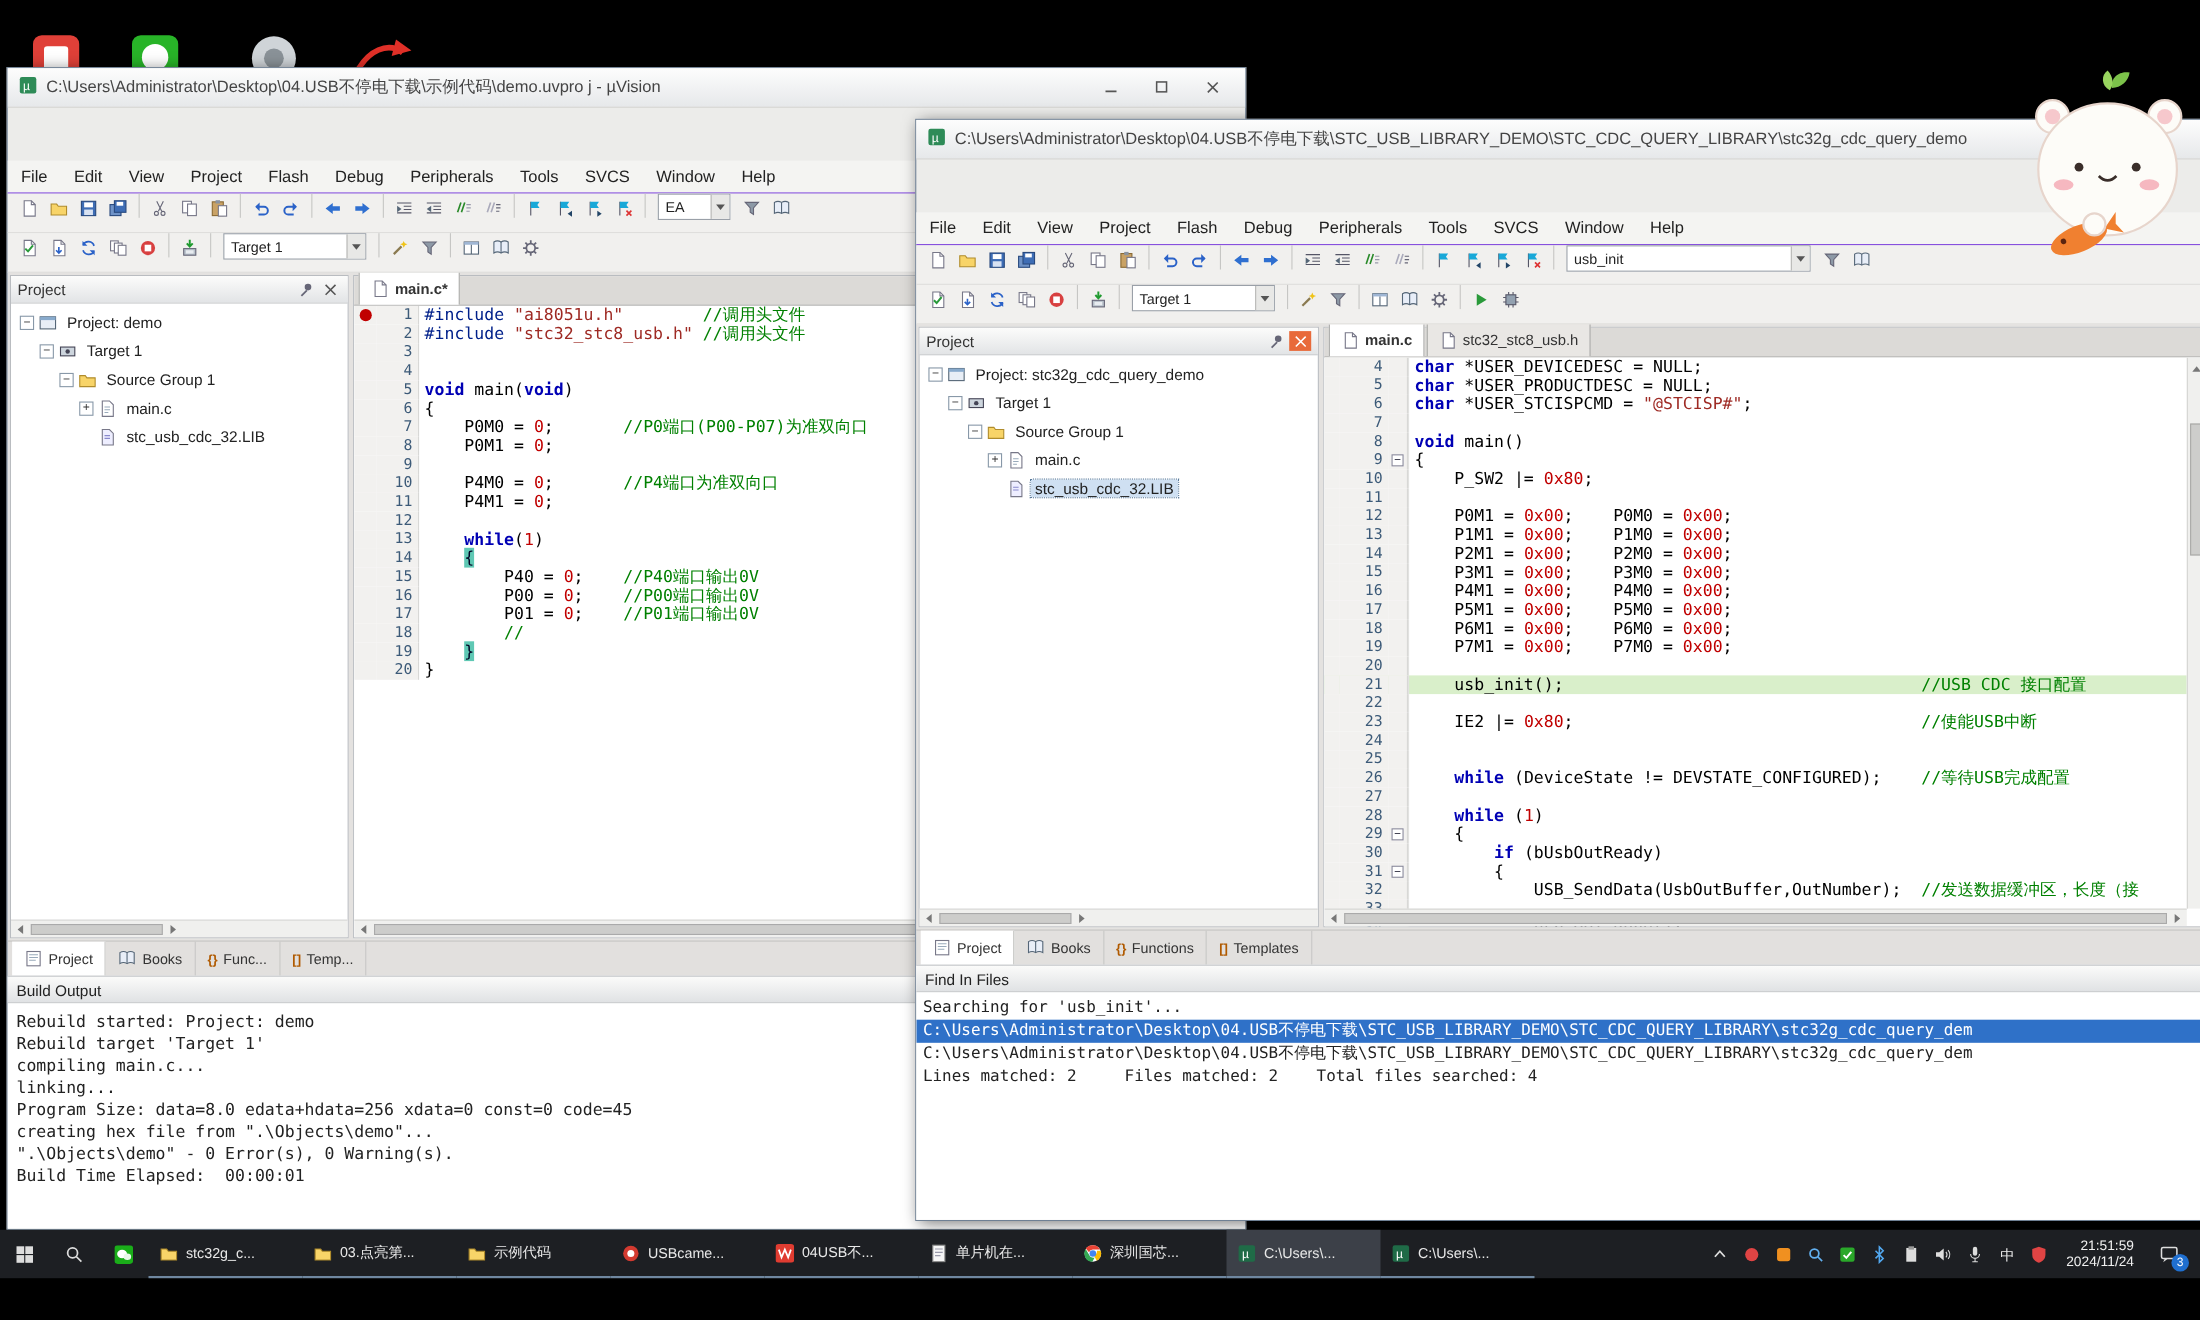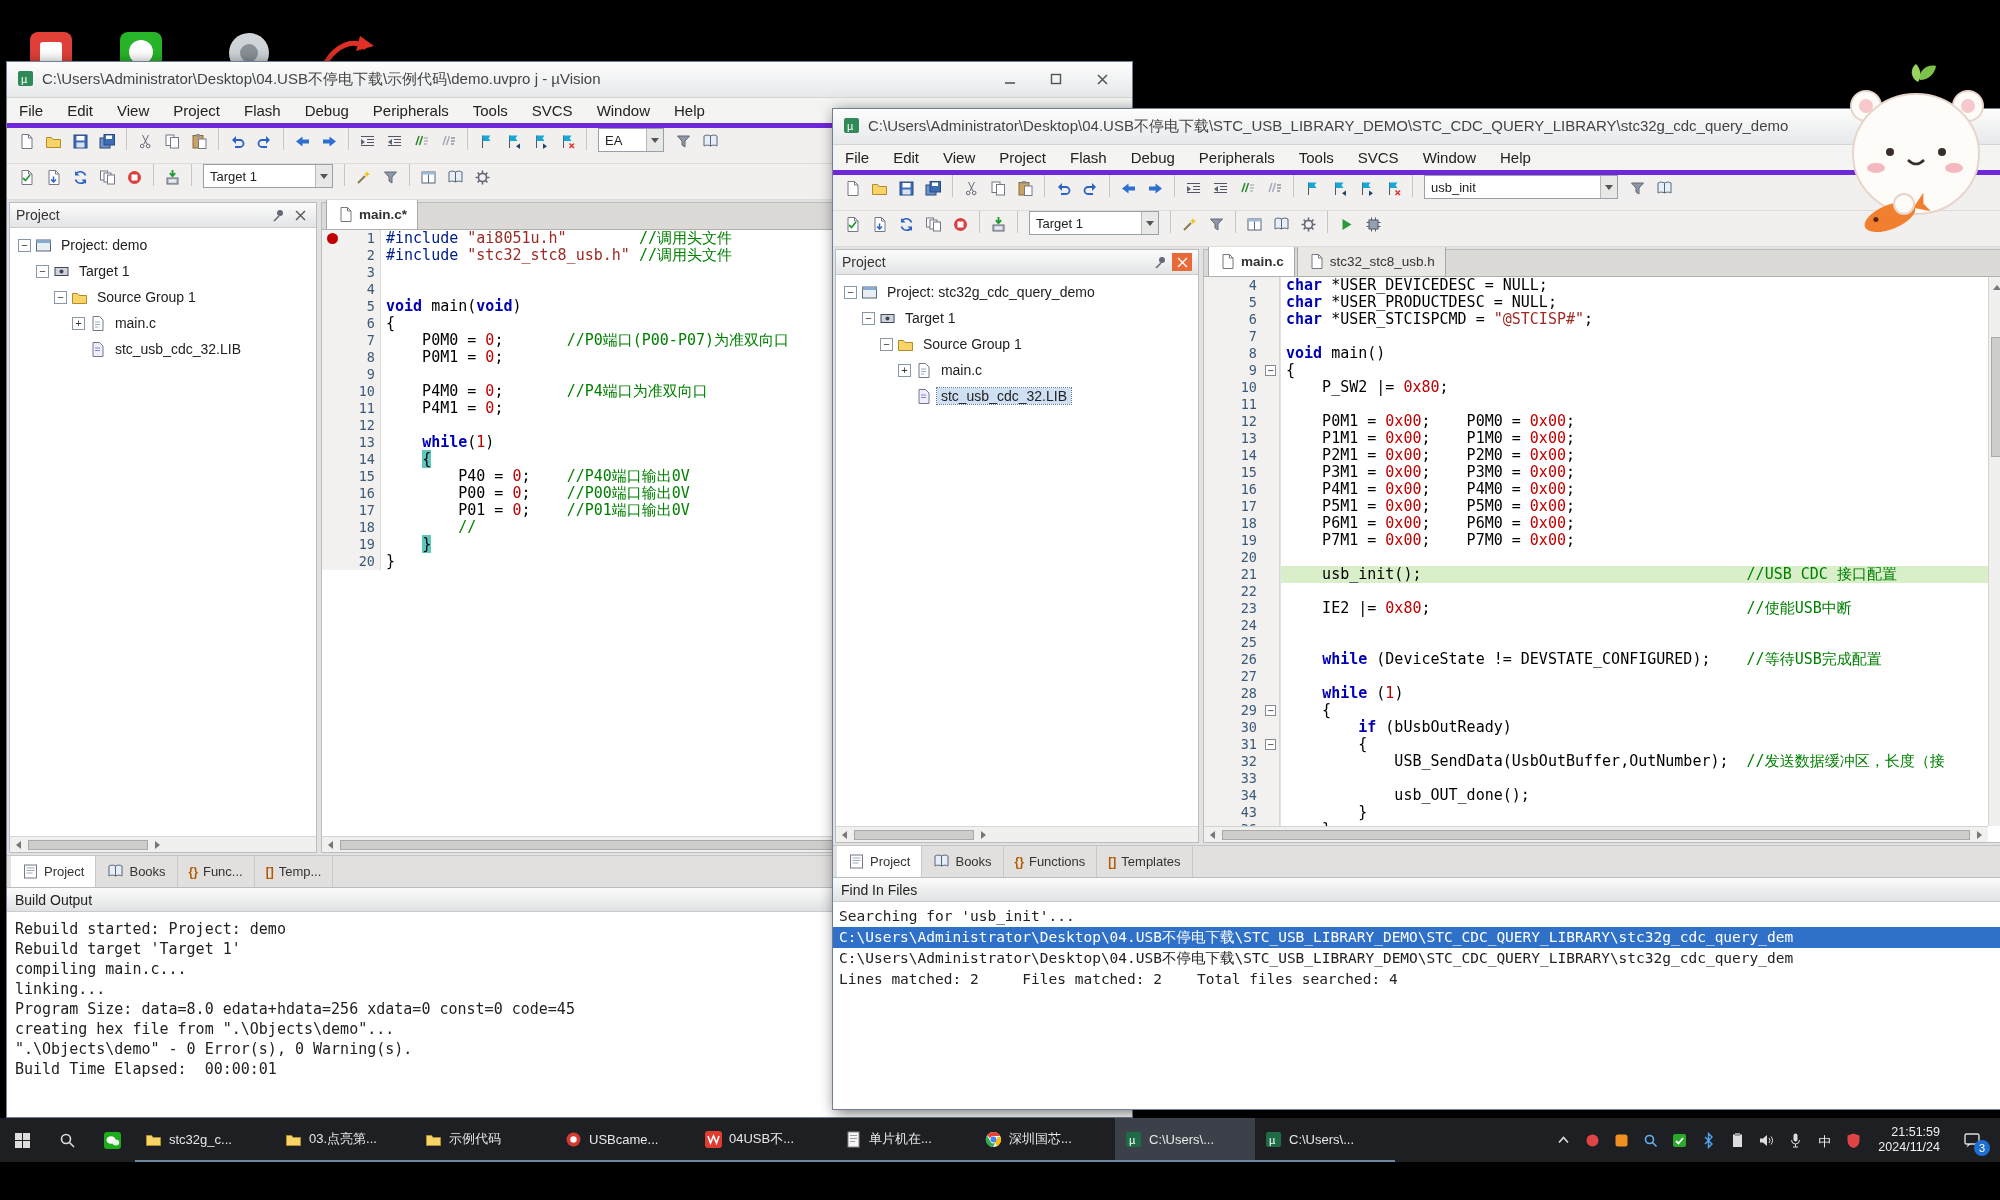--- a/index.html
+++ b/index.html
@@ -14,21 +14,21 @@
   .win2 { left:832px; top:108px; width:1175px; height:1002px; z-index:2; }
 
   .titlebar { height:36px; flex:0 0 36px; background:linear-gradient(#fdfdfd,#e6e8ea);
               display:flex; align-items:center; padding:0 10px; font-size:15px; color:#444;
               border-bottom:1px solid #d5d5d3; }
   .titlebar .ttl { margin-left:8px; white-space:nowrap; overflow:hidden; flex:1; }
   .wctrl { display:flex; gap:6px; margin-left:10px; }
   .wbtn { width:40px; height:24px; display:flex; align-items:center; justify-content:center; }
 
   .menubar { height:30px; flex:0 0 30px; background:#f4f4f2; display:flex; align-items:center;
-             font-size:15px; border-bottom:5px solid #6d28d9; }
+             font-size:15px; border-bottom:1px solid #6d28d9;margin-top:48px; }
   .menu-item { padding:0 12px; height:100%; display:flex; align-items:center; color:#222; }
 
   .toolbar { height:36px; flex:0 0 36px; background:#f1f0ee; display:flex; align-items:flex-start;
              padding:0 6px; border-bottom:1px solid #dddcda; }
   .tbicon { width:27px; height:27px; display:flex; align-items:center; justify-content:center;
             border:1px solid transparent; border-radius:2px; }
   .tbsep { width:1px; height:22px; background:#c6c6c4; margin:0 5px; }
   .combo { height:24px; background:#fff; border:1px solid #9aa0a8; display:flex; align-items:center;
            font-size:13px; margin:0 6px; }
   .combo .cv { flex:1; padding:0 6px; white-space:nowrap; overflow:hidden; font-family:"Liberation Sans",sans-serif; }
@@ -731,21 +731,21 @@
           </svg>
         </div>
         <div class="tbicon">
           <svg width="17" height="17" viewBox="0 0 17 17">
             <path d="M4.5 2.5v12.5" stroke="#556"></path>
             <path d="M4.5 2.5h8l-2 2.8 2 2.7h-8z" fill="#18a8d8"></path>
             <path d="M10.5 10.5l4.5 4.5M15 10.5L10.5 15" stroke="#d33" stroke-width="1.5"></path>
           </svg>
         </div>
         <div class="tbsep"></div>
-        <div class="combo" style="width: 194px;">
+        <div class="combo" style="width: 222px;">
           <span class="cv">usb_init</span>
           <span class="cb">
             <span class="tri-d" style="margin-top:5px"></span>
           </span>
         </div>
         <div class="tbicon">
           <svg width="17" height="17" viewBox="0 0 17 17">
             <path d="M2.5 3h12l-4.5 5v6l-3-2V8z" fill="#8d99a6" stroke="#667"></path>
           </svg>
         </div>

